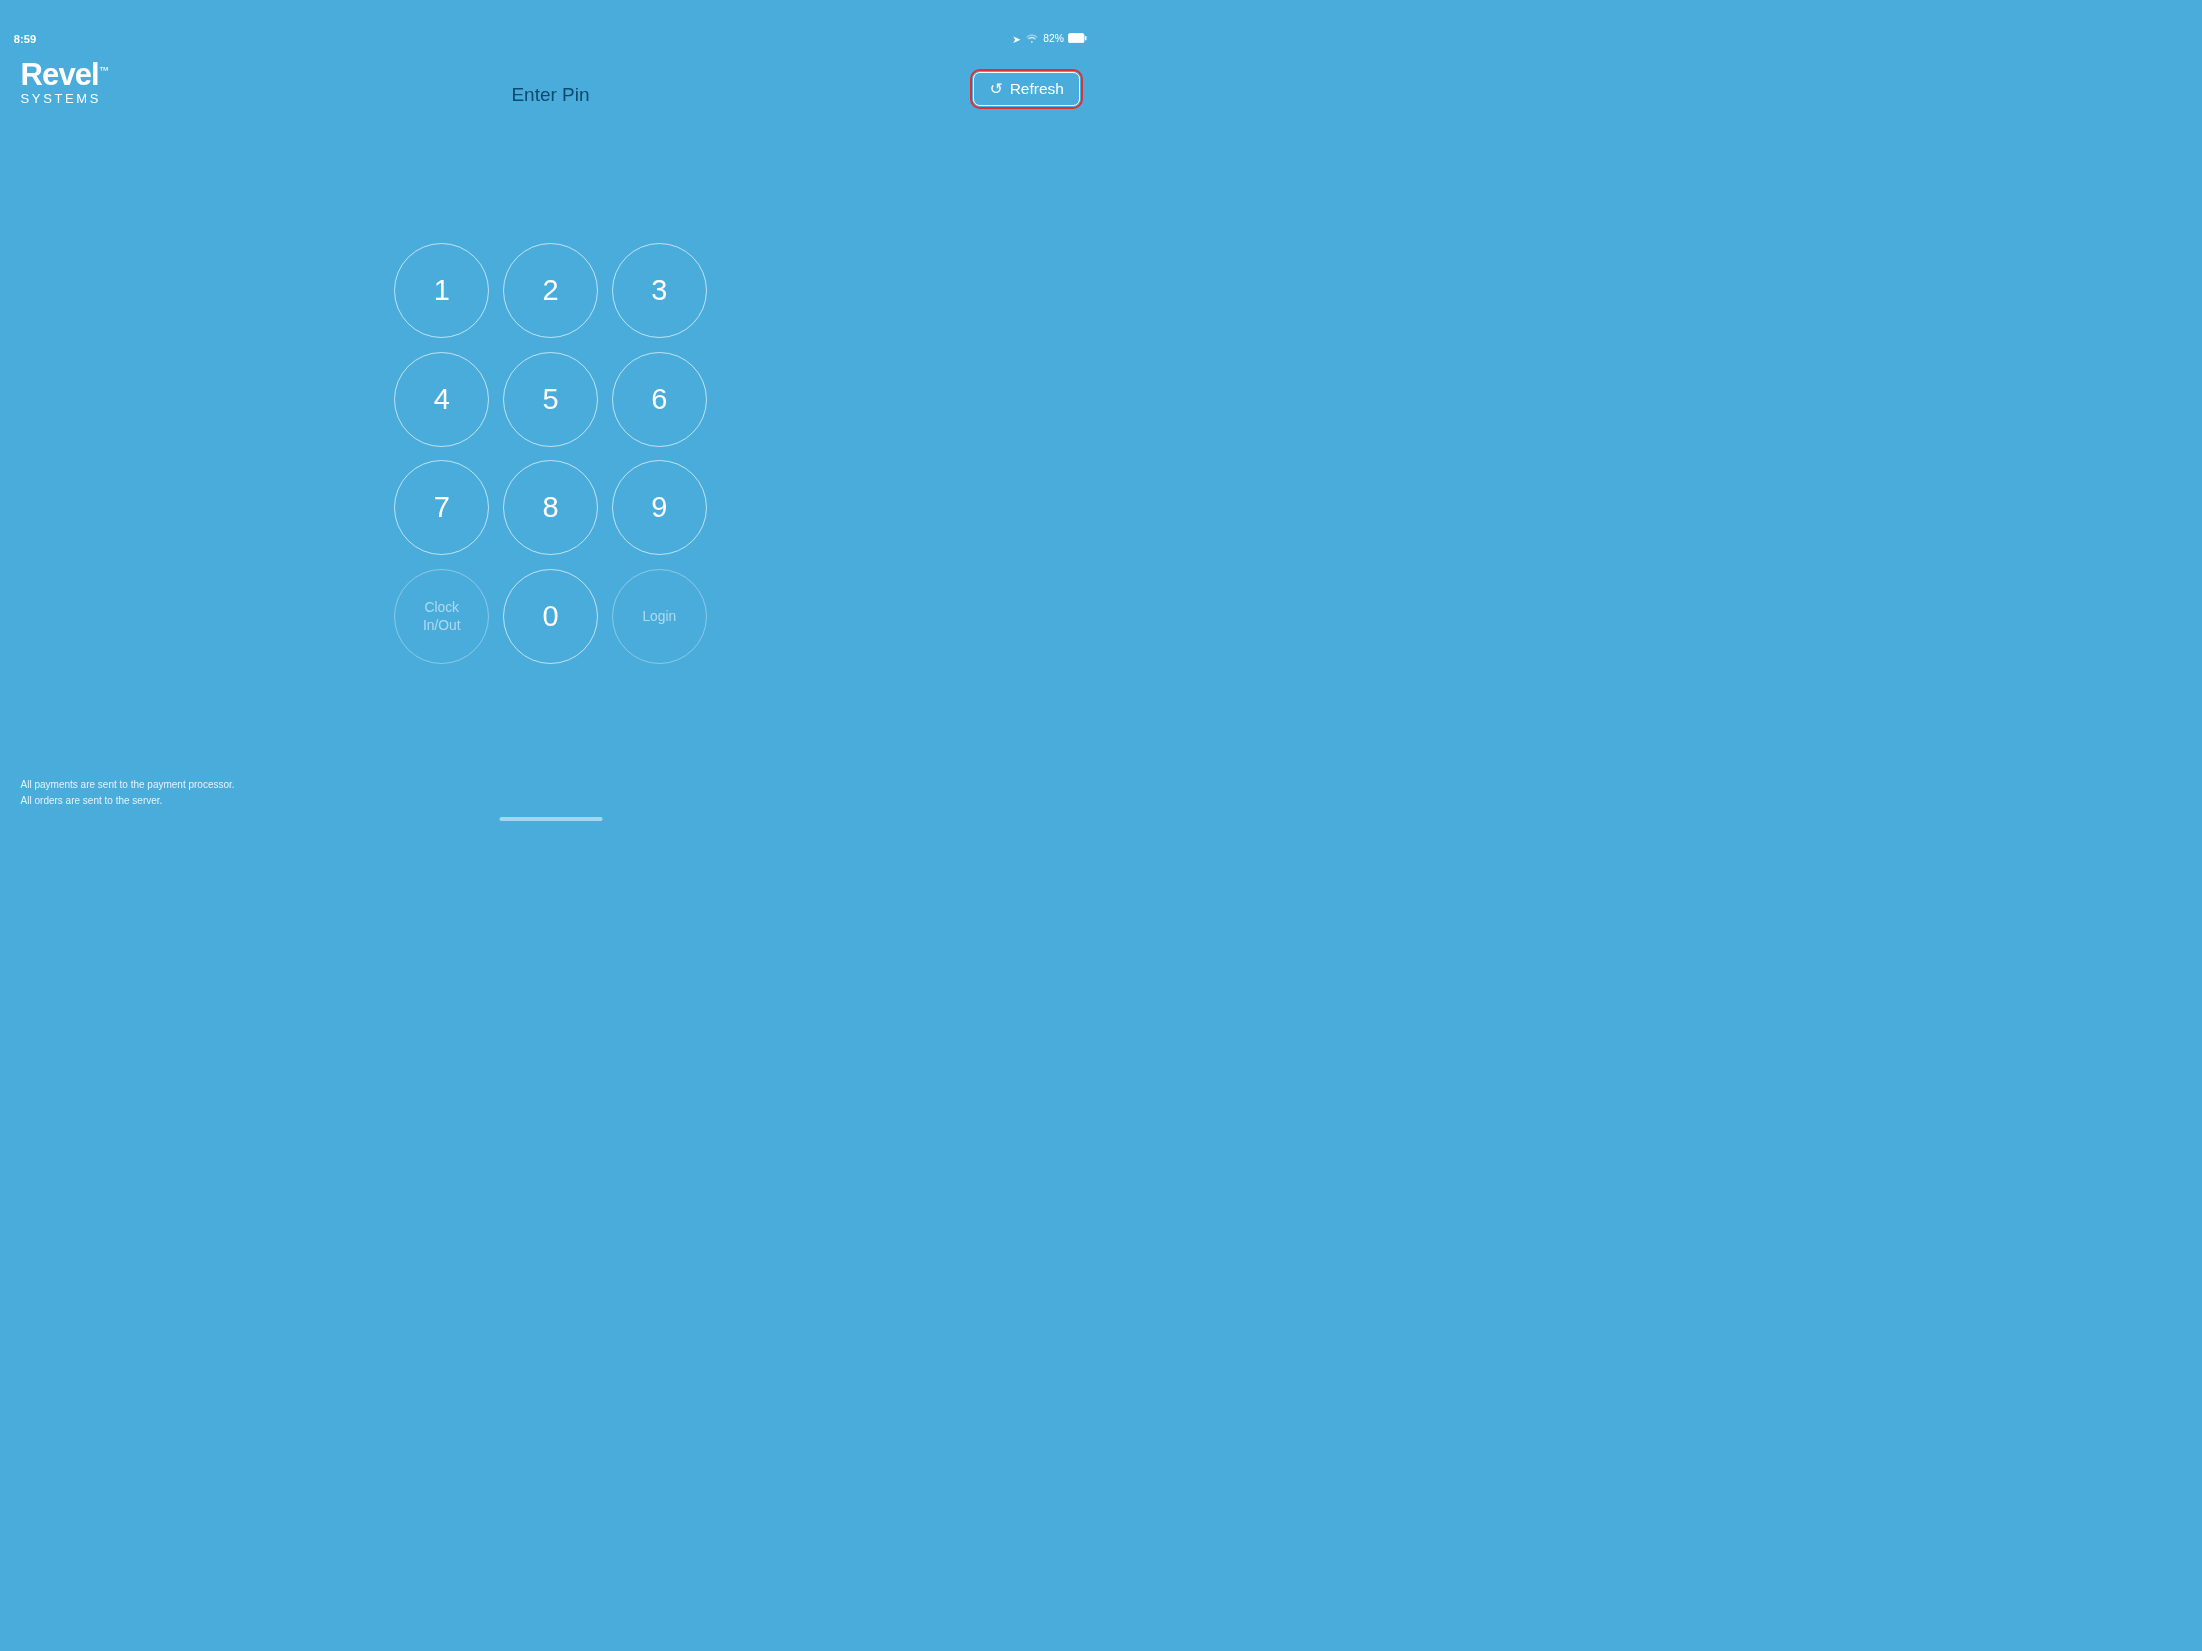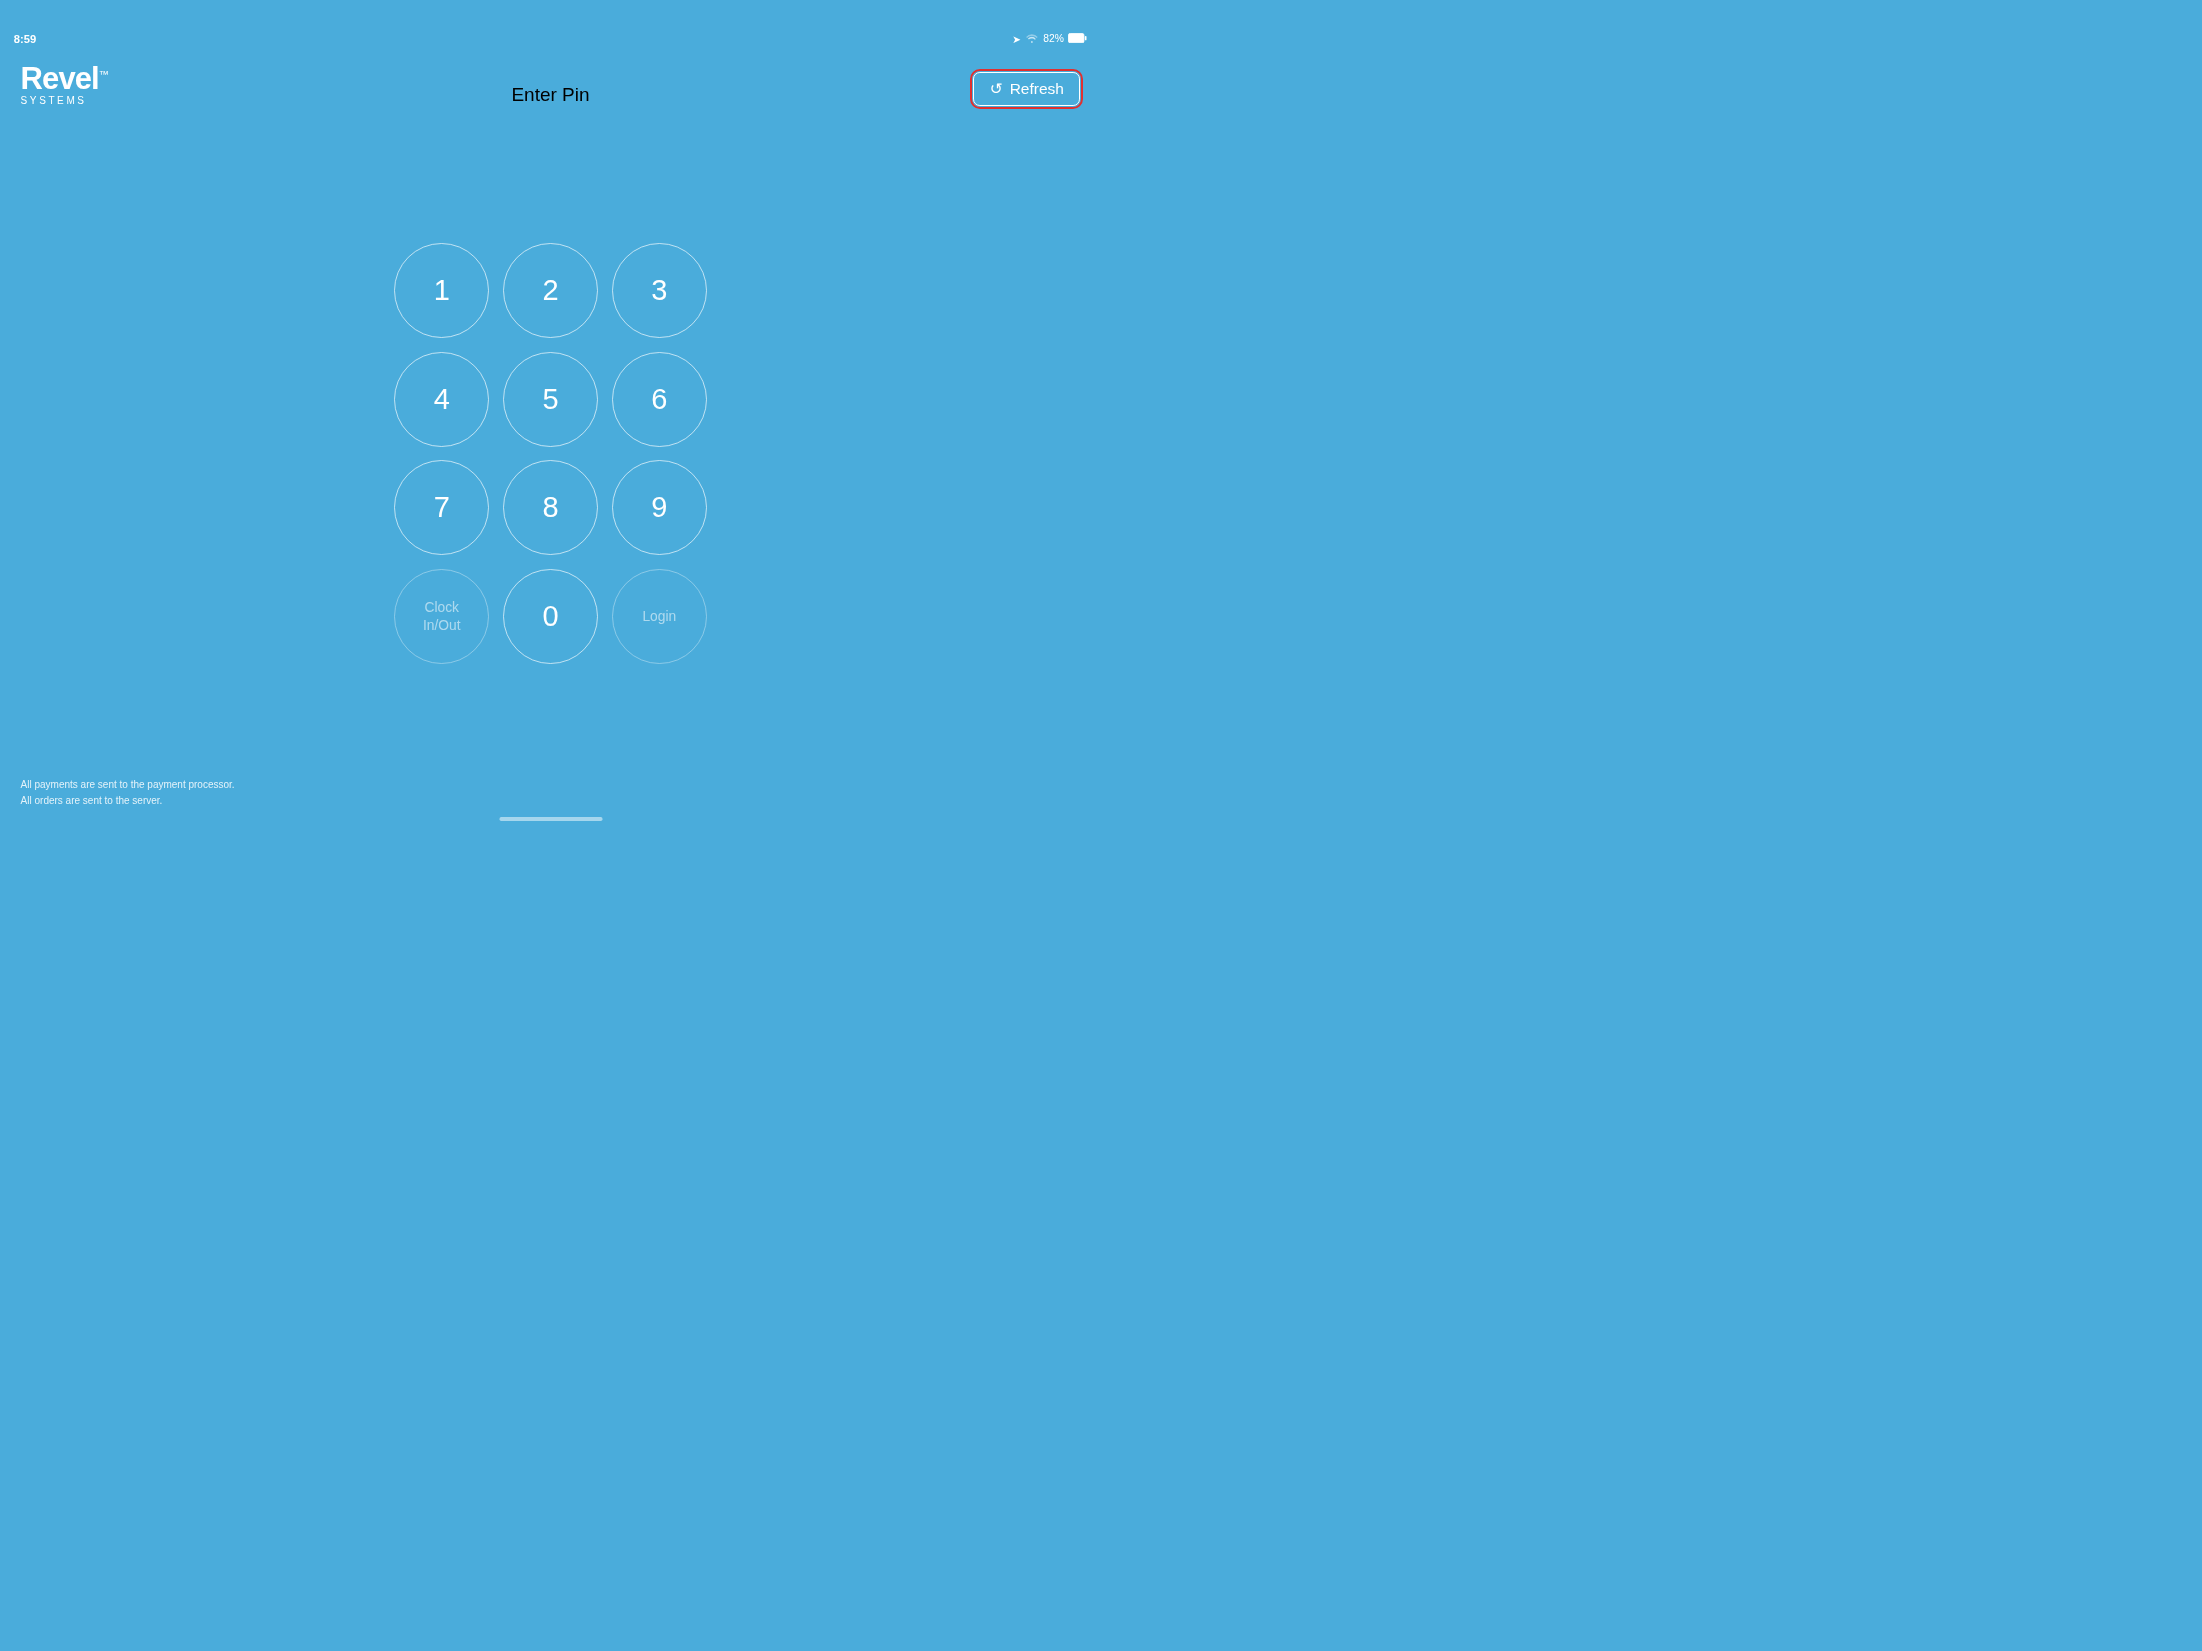--- a/index.html
+++ b/index.html
@@ -61,31 +61,31 @@
     }
 
     .logo-tm {
       font-size: 10.3px;
       vertical-align: super;
       font-weight: 400;
     }
 
     .logo-systems {
       color: white;
-      font-size: 10px;
+      font-size: 13px;
       letter-spacing: 2.6px;
       text-transform: uppercase;
       margin-top: 0.9px;
     }
 
     .nav-title {
       position: absolute;
       left: 50%;
       transform: translateX(-50%);
-      color: #000000;
+      color: #0c4a6e;
       font-size: 19px;
       font-weight: 400;
     }
 
     .refresh-btn {
       display: flex;
       align-items: center;
       gap: 6.9px;
       color: white;
       font-size: 15.5px;

